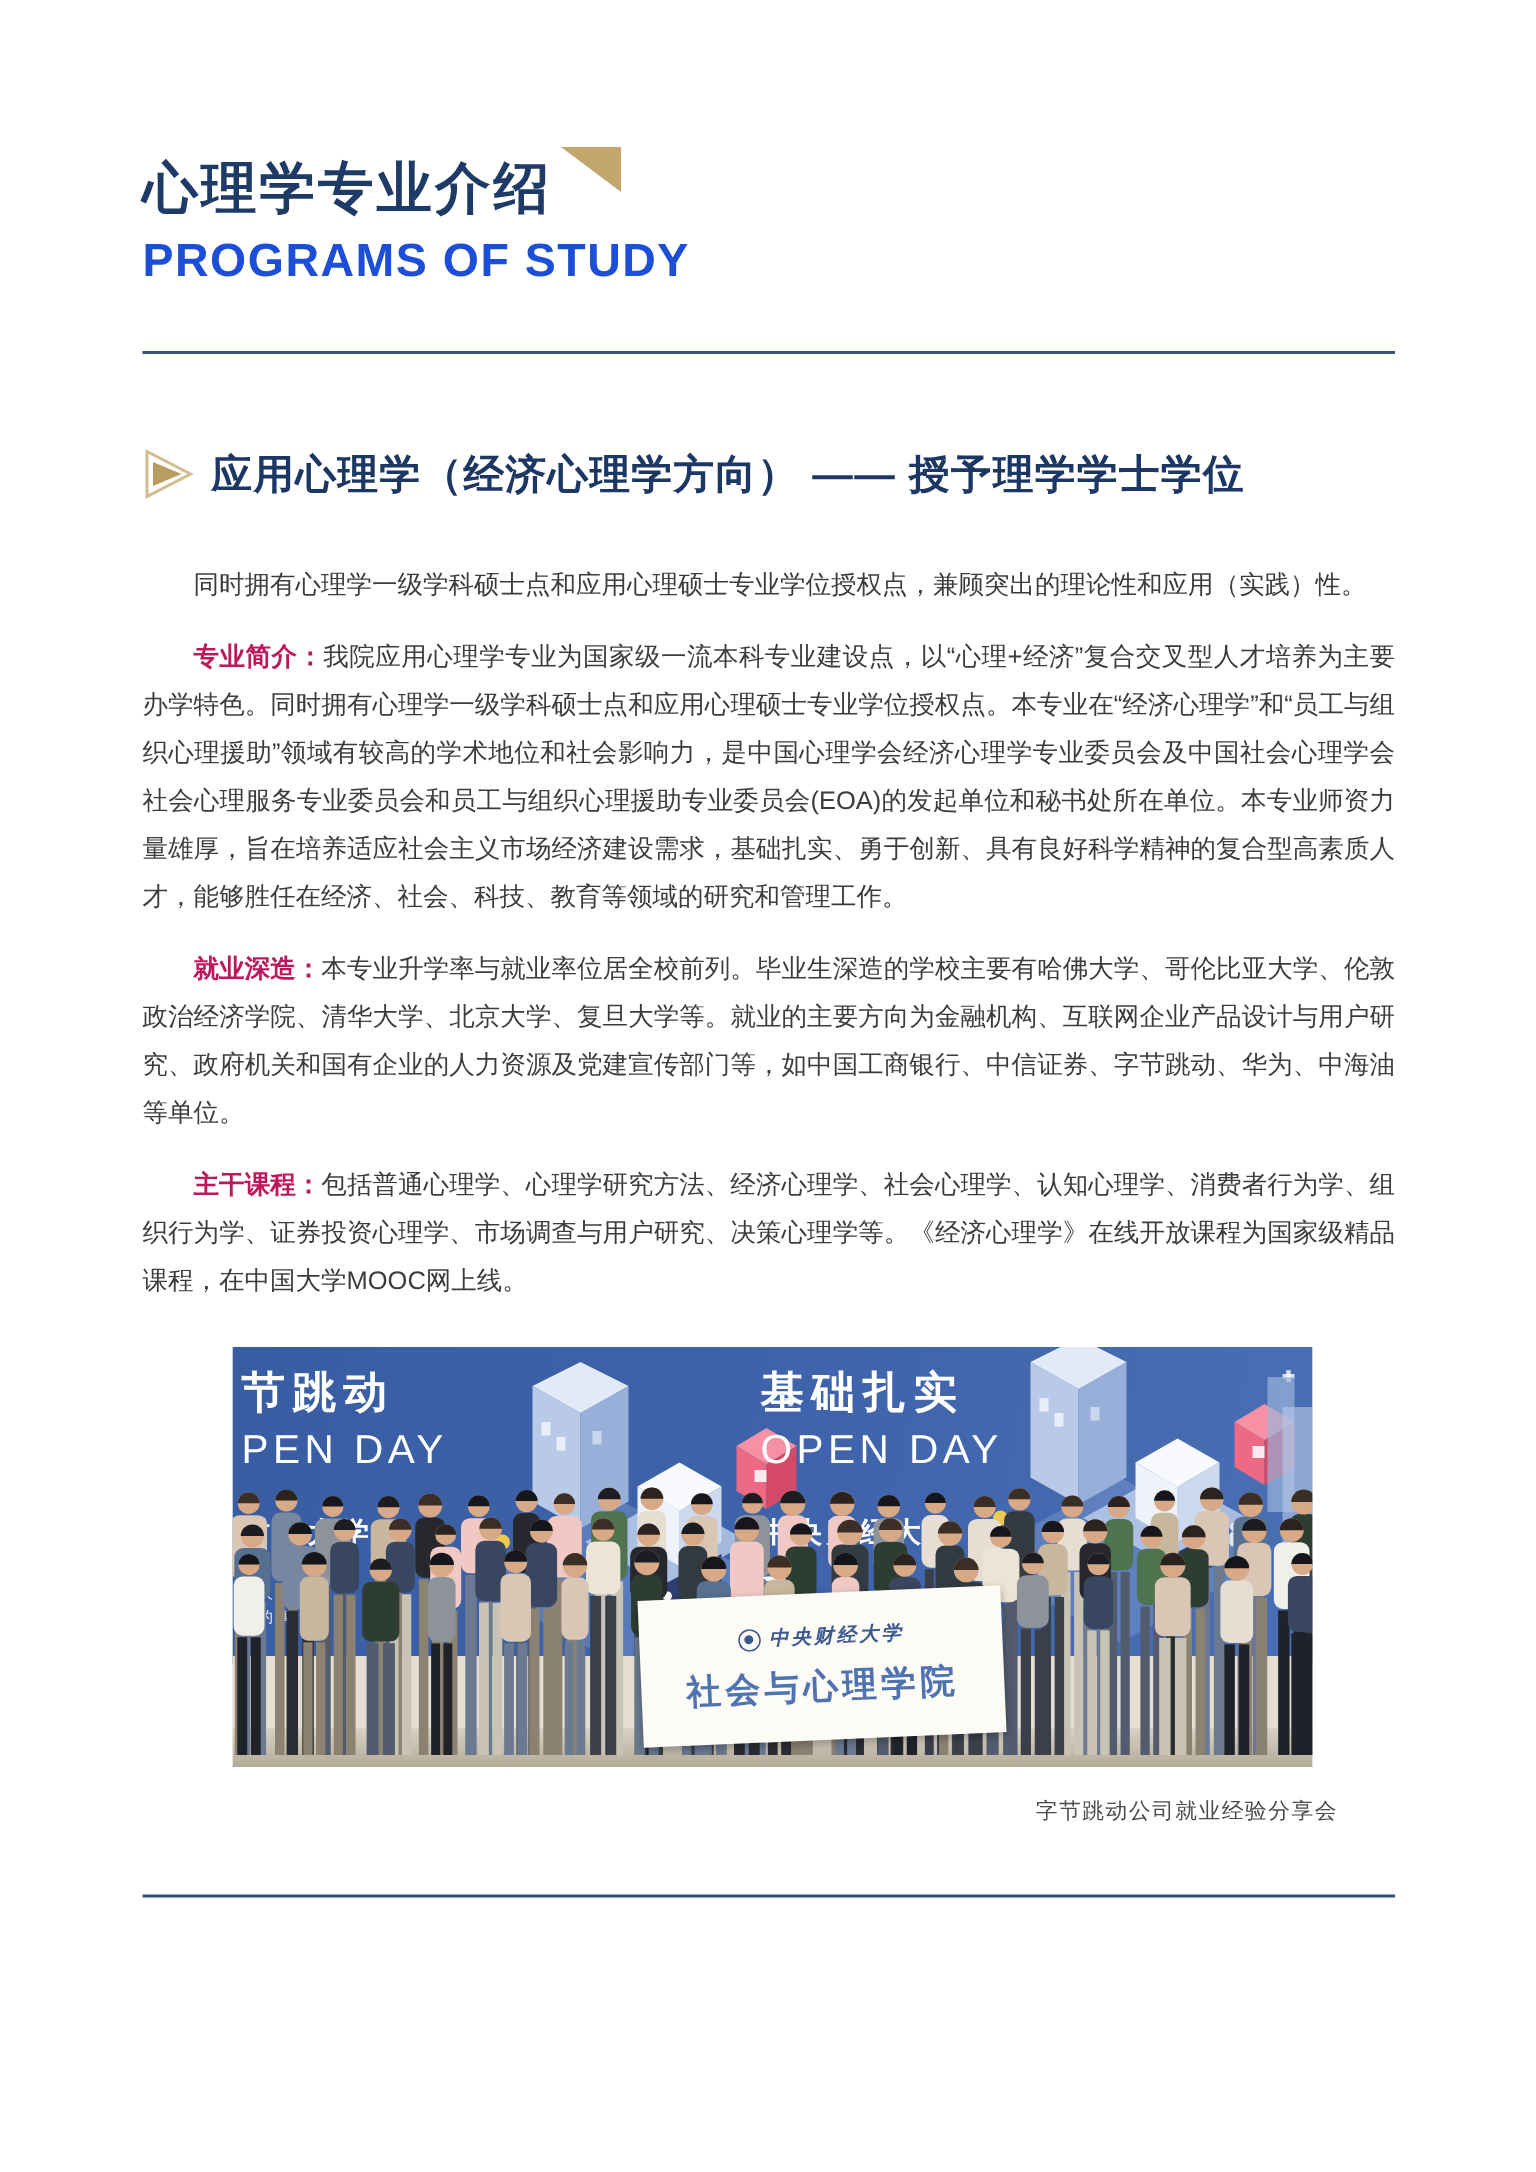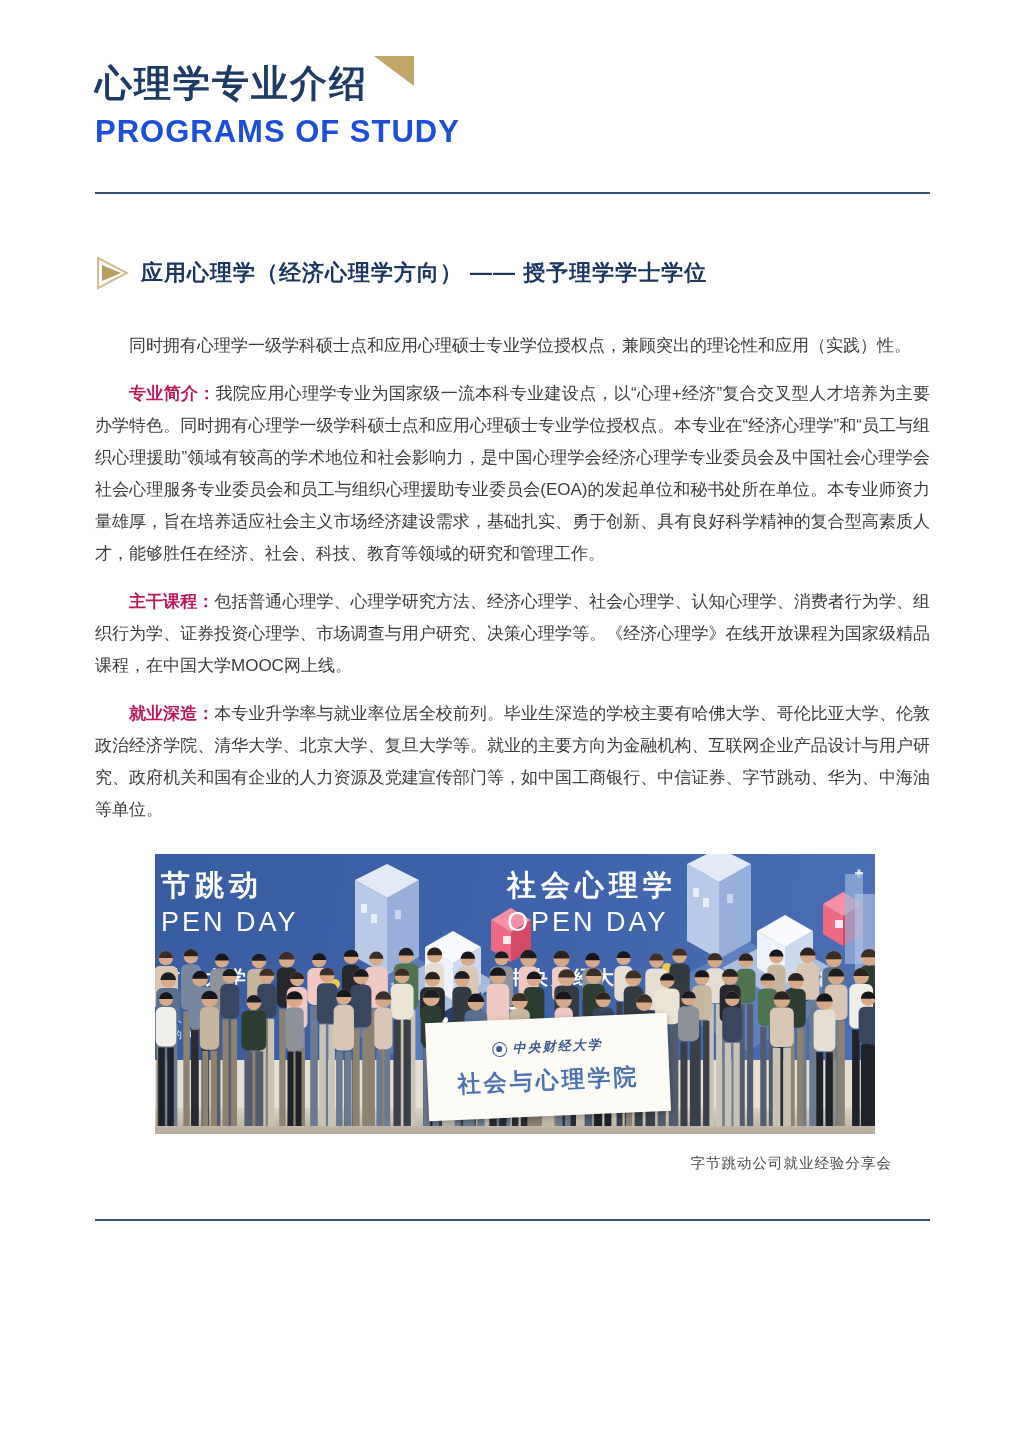--- a/index.html
+++ b/index.html
@@ -1,32 +1,32 @@
 <!DOCTYPE html>
 <html><head>
 <meta charset="utf-8">
 <style>
   html,body{margin:0;padding:0;background:#ffffff;}
   body{width:1024px;height:1448px;font-family:"Liberation Sans","DejaVu Sans",sans-serif;-webkit-font-smoothing:antialiased;}
   .page{position:relative;width:1024px;height:1448px;overflow:hidden;background:#fff;}
   .content{padding:0 94px 0 95px;}
 
   
-  .header{padding-top:62px;}
+  .header{padding-top:104px;}
   .title-wrap{position:relative;display:inline-block;}
   h1.title{margin:0;font-size:37px;line-height:1.2;font-weight:800;color:#1e3a66;letter-spacing:2px;}
   .gold-corner{position:absolute;top:-6px;right:-46px;width:40px;height:30px;background:#c3a66c;
     -webkit-clip-path:polygon(0 0,100% 0,100% 100%);clip-path:polygon(0 0,100% 0,100% 100%);}
   .subtitle{margin-top:8px;font-size:31px;font-weight:800;color:#1d4ed8;letter-spacing:1px;}
   hr.rule{border:none;border-top:2px solid #35517a;margin:0;}
   hr.top-rule{margin-top:42px;}
 
   
   .section-heading{display:flex;align-items:center;gap:12px;margin-top:62px;}
-  .section-heading h2{margin:0;font-size:22px;font-weight:800;color:#1c3763;letter-spacing:1px;}
+  .section-heading h2{margin:0;font-size:27px;font-weight:800;color:#1c3763;letter-spacing:1px;}
   .arrow-icon{flex:0 0 auto;display:block;}
 
   
   .body-copy{margin-top:40px;}
   .body-copy p{margin:0 0 16px 0;font-size:17px;line-height:32px;color:#3c3c3c;
     text-align:justify;text-indent:2em;}
   .body-copy p b{color:#be185d;font-weight:700;}
 
   
   figure{margin:28px 0 0 60px;padding:0;width:737px;}
@@ -81,22 +81,22 @@
       <svg class="arrow-icon" width="34" height="34" viewBox="0 0 34 34" aria-hidden="true">
         <path d="M3 2 L32 17 L3 32 Z" fill="none" stroke="#d2bd8f" stroke-width="2"></path>
         <path d="M7 9 L26 17 L7 25 Z" fill="#b89c60"></path>
       </svg>
       <h2>应用心理学（经济心理学方向） —— 授予理学学士学位</h2>
     </div>
 
     <div class="body-copy">
       <p>同时拥有心理学一级学科硕士点和应用心理硕士专业学位授权点，兼顾突出的理论性和应用（实践）性。</p>
       <p><b>专业简介：</b><span>我院应用心理学专业为国家级一流本科专业建设点，以“心理+经济”复合交叉型人才培养为主要办学特色。同时拥有心理学一级学科硕士点和应用心理硕士专业学位授权点。本专业在“经济心理学”和“员工与组织心理援助”领域有较高的学术地位和社会影响力，是中国心理学会经济心理学专业委员会及中国社会心理学会社会心理服务专业委员会和员工与组织心理援助专业委员会(EOA)的发起单位和秘书处所在单位。本专业师资力量雄厚，旨在培养适应社会主义市场经济建设需求，基础扎实、勇于创新、具有良好科学精神的复合型高素质人才，能够胜任在经济、社会、科技、教育等领域的研究和管理工作。</span></p>
+      <p><b>就业深造：</b><span>本专业升学率与就业率位居全校前列。毕业生深造的学校主要有哈佛大学、哥伦比亚大学、伦敦政治经济学院、清华大学、北京大学、复旦大学等。就业的主要方向为金融机构、互联网企业产品设计与用户研究、政府机关和国有企业的人力资源及党建宣传部门等，如中国工商银行、中信证券、字节跳动、华为、中海油等单位。</span></p>
       <p><b>主干课程：</b><span>包括普通心理学、心理学研究方法、经济心理学、社会心理学、认知心理学、消费者行为学、组织行为学、证券投资心理学、市场调查与用户研究、决策心理学等。《经济心理学》在线开放课程为国家级精品课程，在中国大学MOOC网上线。</span></p>
-      <p><b>就业深造：</b><span>本专业升学率与就业率位居全校前列。毕业生深造的学校主要有哈佛大学、哥伦比亚大学、伦敦政治经济学院、清华大学、北京大学、复旦大学等。就业的主要方向为金融机构、互联网企业产品设计与用户研究、政府机关和国有企业的人力资源及党建宣传部门等，如中国工商银行、中信证券、字节跳动、华为、中海油等单位。</span></p>
     </div>
 
     <figure>
       <div class="photo">
         <div class="backdrop"></div>
 
         <svg class="iso" width="720" height="212" viewBox="0 0 720 212" aria-hidden="true">
           <defs>
             <g id="city">
               <polygon points="20,150 120,95 220,150 120,205" fill="#7d9bd0" opacity="0.45"></polygon>
@@ -135,21 +135,21 @@
           <div class="bd-l1">节跳动</div>
           <div class="bd-l2">PEN DAY</div>
           <div class="bd-school">财经大学</div>
           <div class="bd-slogan">
             <div>的人</div>
             <div>战的事</div>
           </div>
         </div>
 
         <div class="screenR">
-          <div class="bd-l1">社会心理学</div>
+          <div class="bd-l1">基础扎实</div>
           <div class="bd-l2">OPEN DAY</div>
           <div class="bd-school">中央财经大学</div>
           <div class="bd-dash"></div>
         </div>
 
         <div class="wall"></div>
         <div class="floor"></div>
 
         <svg id="crowd-svg" class="crowd" width="720" height="192" viewBox="0 0 720 192" aria-hidden="true">
             <rect x="1.5493361323699357" y="67.50349879264832" width="7.809465065002442" height="116.49650120735168" fill="#8c8272"></rect>

